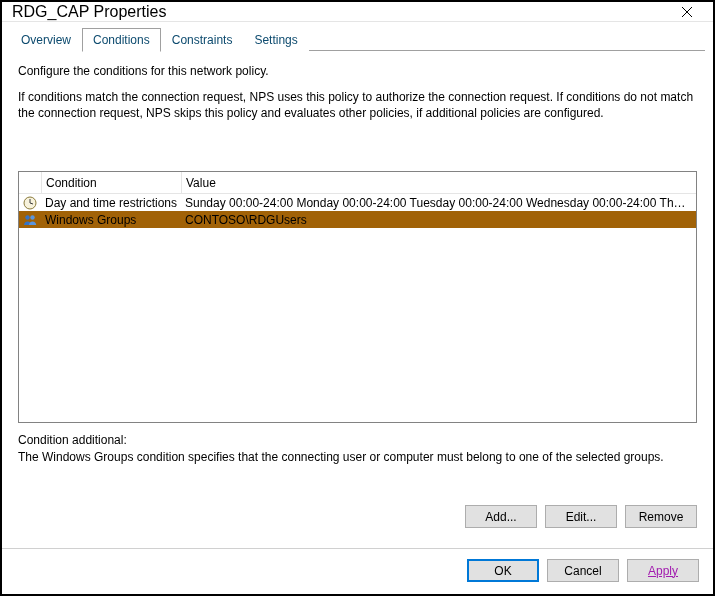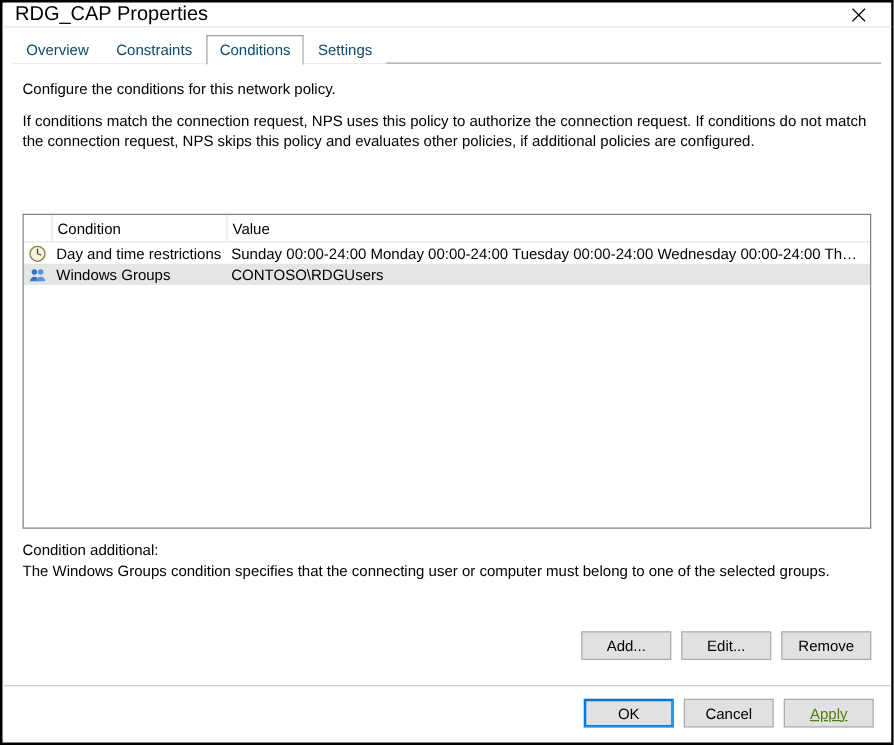--- a/index.html
+++ b/index.html
@@ -90,21 +90,21 @@
     display: flex; align-items: center;
     font-size: 12px;
   }
   .row {
     display: flex; align-items: center;
     height: 17px;
     font-size: 12px;
     white-space: nowrap;
     overflow: hidden;
   }
-  .row.selected { background: #e5e5e5; justify-content: center; }
+  .row.selected { background: #a16207; justify-content: center; }
   .row .col-icon {
     display:flex; align-items:center; justify-content:center;
   }
   .row .col-val { overflow: hidden; text-overflow: ellipsis; padding-right:6px; }
   .icon-svg { width: 16px; height: 16px; display:block; }
   .desc-label { margin-top: 10px; }
   .desc-text { margin-top: 2px; line-height:16px; }
   .btnrow {
     display: flex; justify-content: flex-end; gap: 8px;
     margin-top: auto;
@@ -124,21 +124,21 @@
     border-top: 1px solid #d0d0d0;
     padding: 10px 14px 12px 0;
     display: flex; justify-content: flex-end; gap: 8px;
   }
   .btn.default {
     border: 1px solid #0078d7;
     background: #e1e1e1;
     box-shadow: inset 0 0 0 1px #0078d7;
   }
   .btn.disabled {
-    color: #4d7c0f;
+    color: #a21caf;
     cursor: default;
   }
   .btn .ul { text-decoration: underline; }
 </style>
 </head>
 <body>
 
 <div class="window">
 
   <div class="titlebar">
@@ -146,22 +146,22 @@
     <div class="close">
       <svg viewBox="0 0 12 12">
         <line x1="1" y1="1" x2="11" y2="11" stroke="#000" stroke-width="1"></line>
         <line x1="11" y1="1" x2="1" y2="11" stroke="#000" stroke-width="1"></line>
       </svg>
     </div>
   </div>
 
   <div class="tabs">
     <div class="tab">Overview</div>
+    <div class="tab active">Conditions</div>
     <div class="tab">Constraints</div>
-    <div class="tab active">Conditions</div>
     <div class="tab">Settings</div>
   </div>
 
   <div class="content">
     <div class="intro">Configure the conditions for this network policy.</div>
     <div class="explain">If conditions match the connection request, NPS uses this policy to authorize the connection request. If conditions do not match the connection request, NPS skips this policy and evaluates other policies, if additional policies are configured.</div>
 
     <div class="listbox">
       <div class="listhdr">
         <div class="col-icon"></div>

